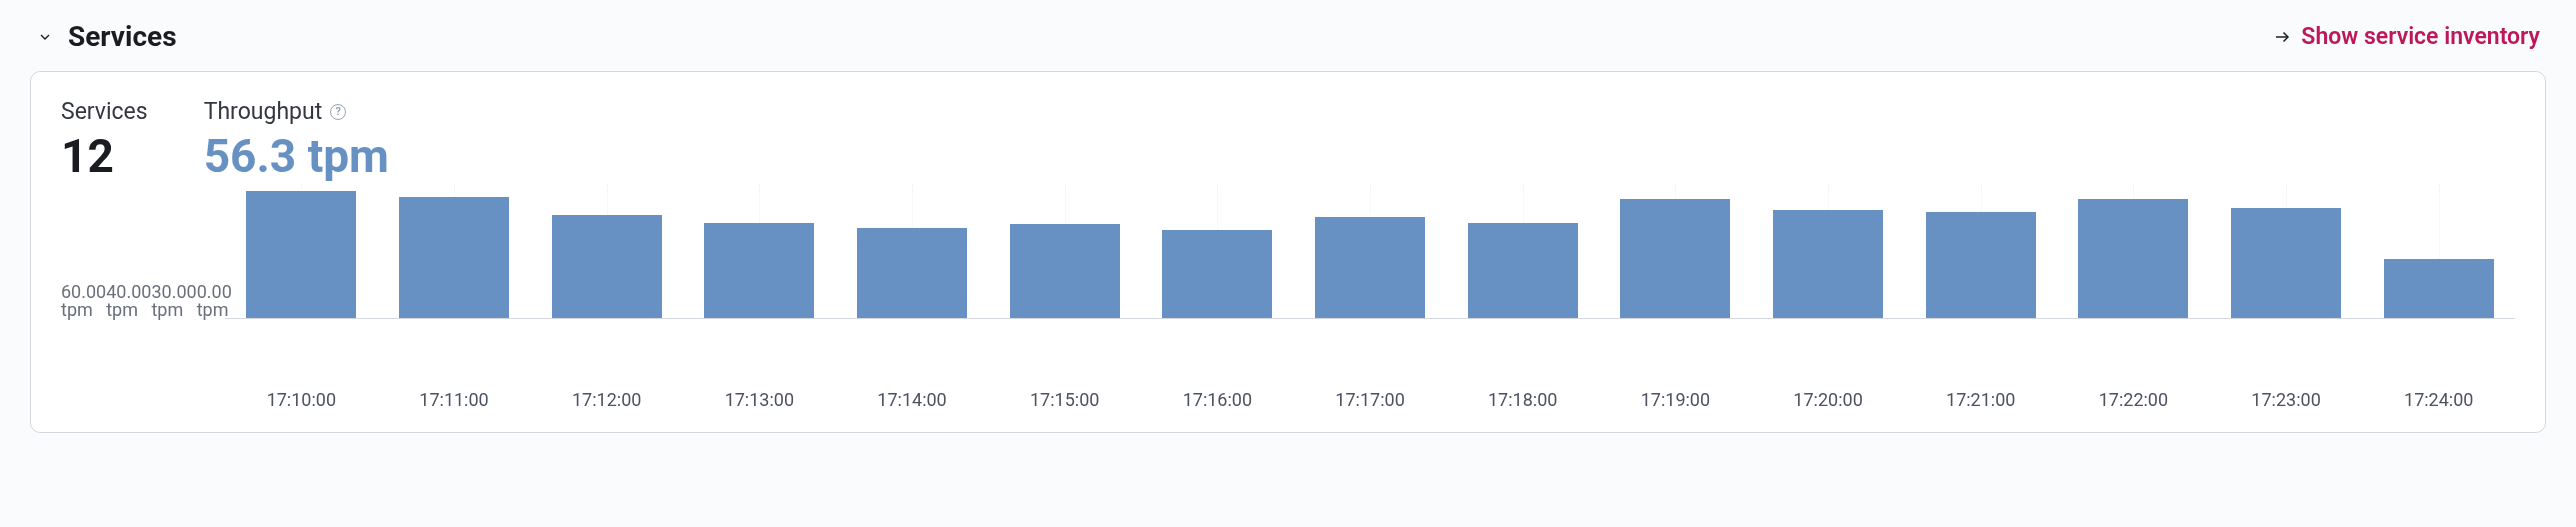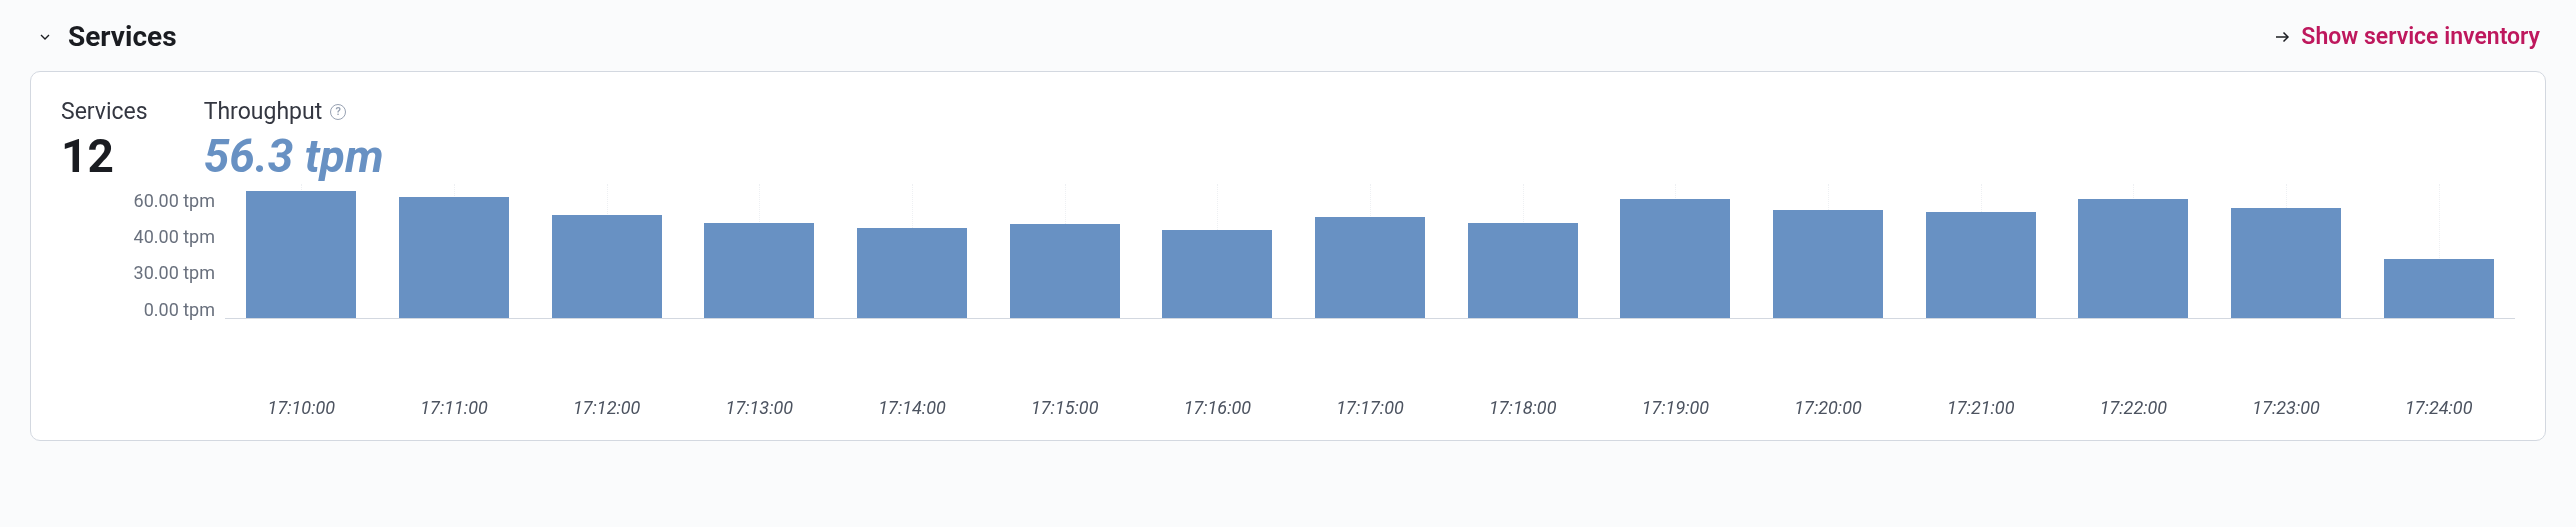--- a/index.html
+++ b/index.html
@@ -106,29 +106,28 @@
     cursor: pointer;
   }
   .stat-value {
     font-size: 46px;
     font-weight: 700;
     color: #1a1c21;
     line-height: 1.1;
   }
   .stat-value.blue {
     color: #6891c3;
-    font-style: italic;
   }
   .chart-wrap {
     display: flex;
     height: 179px;
   }
   .y-axis {
     display: flex;
-    flex-direction: column;
+    flex-direction: row;
     justify-content: space-between;
     align-items: flex-end;
     padding-right: 10px;
     height: 129px;
     padding-top: 2px;
     width: 164px;
     flex-shrink: 0;
   }
   .y-tick {
     font-size: 18px;
@@ -165,22 +164,21 @@
   }
   .bar {
     width: 72%;
     background: #6891c3;
     position: relative;
     z-index: 1;
   }
   .x-axis {
     display: flex;
     margin-left: 164px;
-    margin-top: 28px;
-    font-style: italic;
+    margin-top: 20px;
   }
   .x-tick {
     flex: 1;
     text-align: center;
     font-size: 18px;
     color: #4c5360;
   }
 </style>
 </head>
 <body>

